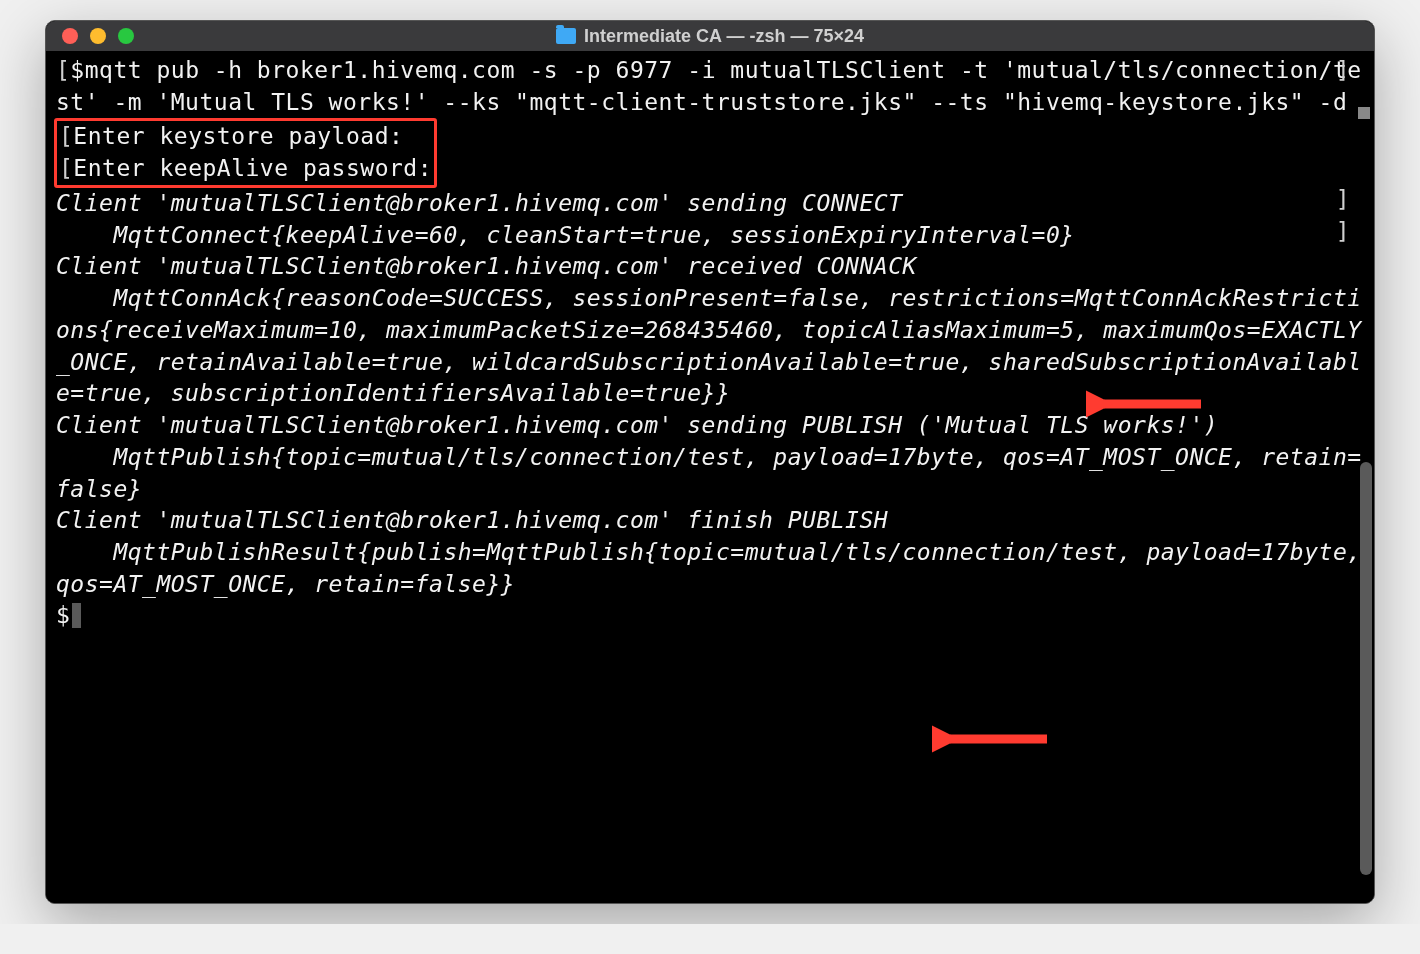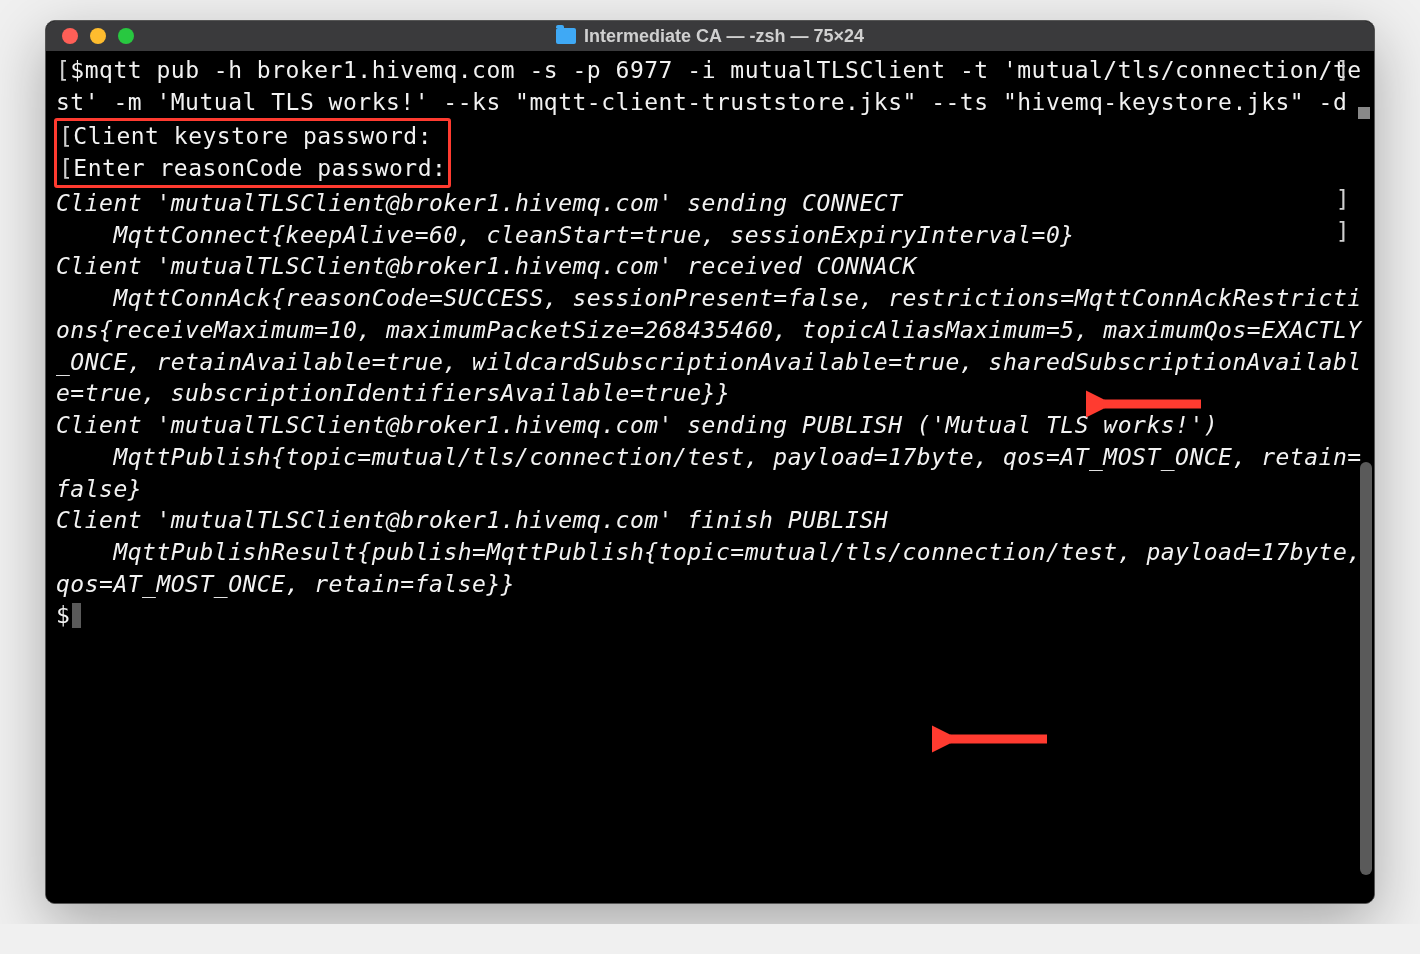--- a/index.html
+++ b/index.html
@@ -144,22 +144,22 @@
       <div class="traffic-light tl-min"></div>
       <div class="traffic-light tl-max"></div>
     </div>
     <div class="title">
       <span class="folder-icon"></span>
       <span>Intermediate CA — -zsh — 75×24</span>
     </div>
   </div>
 
   <div class="terminal"><span class="bracket">[</span><span>$mqtt pub -h broker1.hivemq.com -s -p 6977 -i mutualTLSClient -t 'mutual/tls/connection/test' -m 'Mutual TLS works!' --ks "mqtt-client-truststore.jks" --ts "hivemq-keystore.jks" -d</span><span class="right-bracket-col" style="top:4px">]</span>
-<div class="highlight-box"><span class="bracket">[</span><span>Client keystore password:</span>
-<span class="bracket">[</span><span>Enter reasonCode password:</span></div><span class="right-bracket-col" style="top:133px">]</span><span class="right-bracket-col" style="top:165px">]</span>
+<div class="highlight-box"><span class="bracket">[</span><span>Enter keystore payload:</span>
+<span class="bracket">[</span><span>Enter keepAlive password:</span></div><span class="right-bracket-col" style="top:133px">]</span><span class="right-bracket-col" style="top:165px">]</span>
 <span class="line">Client 'mutualTLSClient@broker1.hivemq.com' sending CONNECT</span><span class="line">    MqttConnect{keepAlive=60, cleanStart=true, sessionExpiryInterval=0}</span><span class="line">Client 'mutualTLSClient@broker1.hivemq.com' received CONNACK</span><span class="line">    MqttConnAck{reasonCode=SUCCESS, sessionPresent=false, restrictions=MqttConnAckRestrictions{receiveMaximum=10, maximumPacketSize=268435460, topicAliasMaximum=5, maximumQos=EXACTLY_ONCE, retainAvailable=true, wildcardSubscriptionAvailable=true, sharedSubscriptionAvailable=true, subscriptionIdentifiersAvailable=true}}</span><span class="line">Client 'mutualTLSClient@broker1.hivemq.com' sending PUBLISH ('Mutual TLS works!')</span><span class="line">    MqttPublish{topic=mutual/tls/connection/test, payload=17byte, qos=AT_MOST_ONCE, retain=false}</span><span class="line">Client 'mutualTLSClient@broker1.hivemq.com' finish PUBLISH</span><span class="line">    MqttPublishResult{publish=MqttPublish{topic=mutual/tls/connection/test, payload=17byte, qos=AT_MOST_ONCE, retain=false}}</span><span>$</span><span class="cursor"></span>
 
     <div class="arrow arrow1">
       <svg viewBox="0 0 120 36">
         <defs>
           <marker id="ah1" markerWidth="7" markerHeight="7" refX="1" refY="3.5" orient="auto">
             <polygon points="7 0, 0 3.5, 7 7" fill="#ff3b30"></polygon>
           </marker>
         </defs>
         <line x1="115" y1="18" x2="18" y2="18" stroke="#ff3b30" stroke-width="9" marker-end="url(#ah1)"></line>

